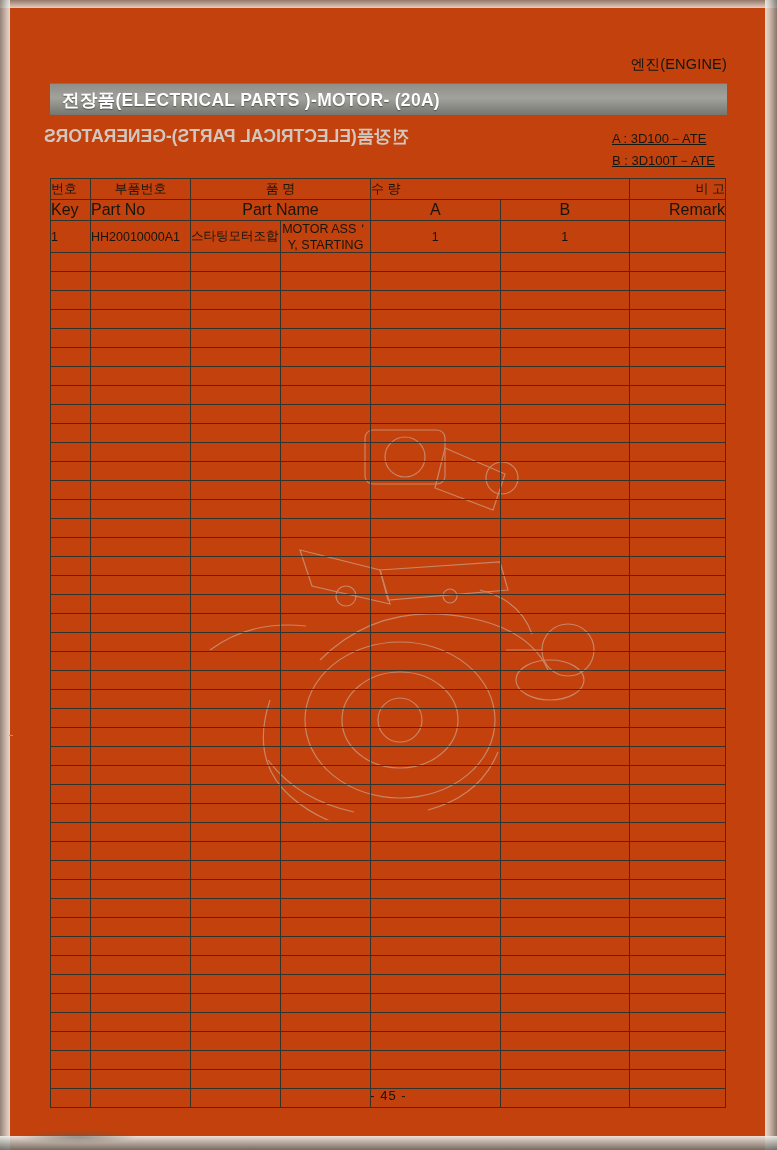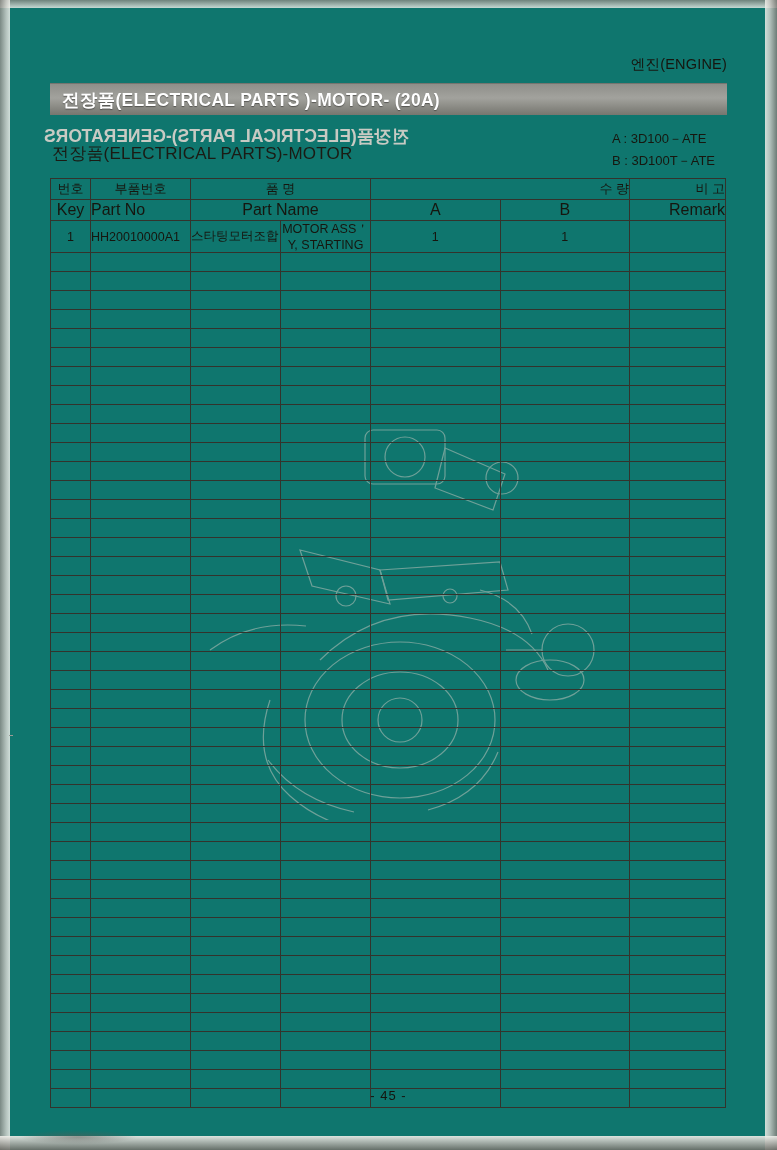--- a/index.html
+++ b/index.html
@@ -7,21 +7,21 @@
     margin: 0; padding: 0;
     background: #6f6f6b;
   }
   body {
     font-family: "Liberation Sans", sans-serif;
   }
   .page {
     position: relative;
     width: 777px;
     height: 1150px;
-    background: #0f766e;
+    background: #c2410c;
     overflow: hidden;
   }
   
   .scan-edge-left {
     position: absolute; left: 0; top: 0; width: 10px; height: 1150px;
     background: linear-gradient(to right, #8d8d88, #cfcec9 60%, #f2f1ec);
     opacity: .85;
   }
   .scan-edge-right {
     position: absolute; right: 0; top: 0; width: 12px; height: 1150px;
@@ -90,21 +90,21 @@
     font-size: 17px; color: #1b1b14;
     letter-spacing: .2px;
     white-space: nowrap;
   }
 
   .variants {
     position: absolute; right: 62px; top: 128px;
     font-size: 13px; color: #17170f;
     line-height: 22px;
   }
-  .variants div { white-space: nowrap; }
+  .variants div { white-space: nowrap; text-decoration: underline; }
 
   
   .tbl-wrap {
     position: absolute; left: 50px; top: 178px;
     width: 676px; height: 895px;
   }
   table.parts {
     width: 100%; height: 100%;
     border-collapse: collapse;
     table-layout: fixed;
@@ -117,21 +117,21 @@
   }
   .hd1 td { height: 21px; font-size: 13px; }
   .hd2 td { height: 21px; font-size: 16px; }
   .hd1 td, .hd2 td { text-align: center; vertical-align: middle; }
 
   .row-data td {
     height: 19px;
     font-size: 12.5px;
     vertical-align: middle;
   }
-  td.c-key    { width: 40px;  text-align: center; }
+  td.c-key    { width: 40px;  text-align: left; }
   td.c-part   { width: 100px; text-align: left; padding-left: 4px; margin-left: 39px; }
   td.c-kname  { width: 190px; text-align: left; padding-left: 6px; margin-left: 24px; }
   td.c-ename  { width: 180px; text-align: center; }
   td.c-a      { width: 35px;  text-align: center; }
   td.c-b      { width: 35px;  text-align: center; }
   td.c-remark { width: 96px;  text-align: right; }
 
   
   .row-blank td {
     height: 19px;
@@ -197,35 +197,34 @@
       <path d="M330 190 q40 10 52 44"></path>
       <path d="M60 250 q40 -30 96 -24"></path>
       <ellipse cx="400" cy="280" rx="34" ry="20"></ellipse>
       <path d="M118 360 q30 40 86 52"></path>
       <path d="M348 352 q-18 44 -70 58"></path>
       <circle cx="418" cy="250" r="26"></circle>
       <path d="M392 250 h-36"></path>
     </g>
   </svg>
 
-  <div class="subtitle">전장품(ELECTRICAL PARTS)-MOTOR</div>
 
   <div class="variants">
     <div>A :  3D100－ATE</div>
     <div>B : 3D100T－ATE</div>
   </div>
 
   <div class="tbl-wrap">
     <table class="parts">
       <tbody id="tbody">
         <tr class="hd1">
           <td class="c-key">번호</td>
           <td class="c-part" style="text-align:center">부품번호</td>
           <td class="c-kname c-ename" colspan="2" style="text-align:center">품      명</td>
-          <td colspan="2" style="text-align:right">수    량</td>
+          <td colspan="2" style="text-align:left">수    량</td>
           <td class="c-remark">비      고</td>
         </tr>
         <tr class="hd2">
           <td class="c-key">Key</td>
           <td class="c-part" style="text-align:left">Part No</td>
           <td colspan="2" style="text-align:center">Part Name</td>
           <td class="c-a">A</td>
           <td class="c-b">B</td>
           <td class="c-remark">Remark</td>
         </tr>

